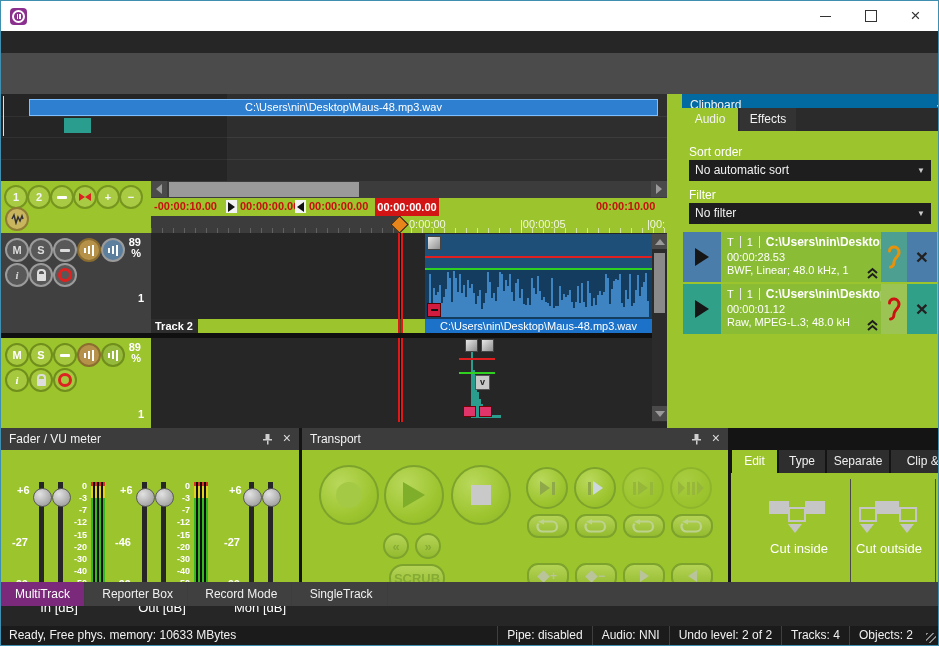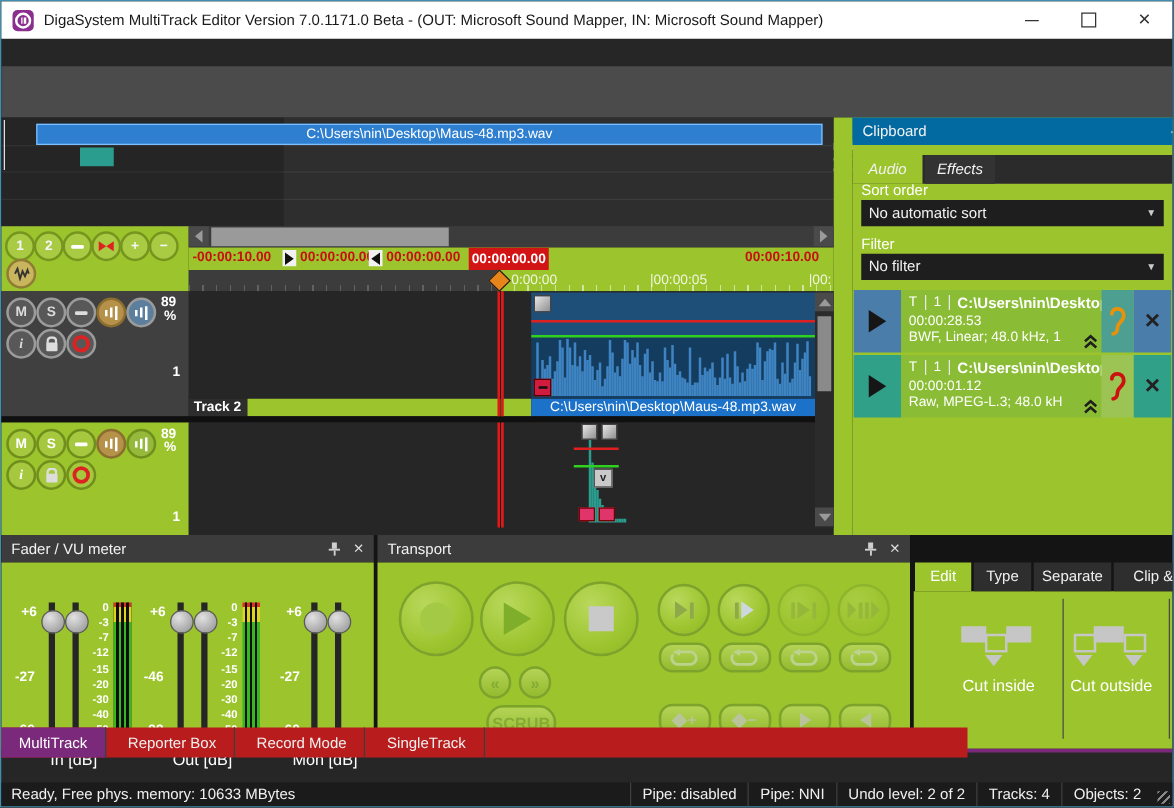--- a/index.html
+++ b/index.html
@@ -120,21 +120,21 @@
   .handle-pink{position:absolute;width:11px;height:9px;background:#e0356a;border:1px solid #700;}
   
   #vscroll{left:651px;top:232px;width:15px;height:189px;background:#2b2b2b;}
   #vthumb{position:absolute;left:2px;top:20px;width:11px;height:60px;background:#8a8a8a;}
   
   #clipboard{left:681px;top:93px;width:256px;height:334px;background:#9cc42d;}
   .ptitle{position:absolute;left:0;top:0;width:100%;height:22px;background:#0369a1;color:#f2f2f2;padding-left:35px;}
   .ptitle .pt{position:absolute;left:8px;top:4px;font-size:12px;}
   .pin{position:absolute;right:26px;top:5px;}
   .pclose{position:absolute;right:8px;top:2px;color:#ddd;font-size:14px;}
-  #cb-tabs{position:absolute;left:0;top:30px;width:100%;height:23px;background:#2b2b2b;font-style:italic;}
+  #cb-tabs{position:absolute;left:0;top:14px;width:100%;height:23px;background:#2b2b2b;}
   .cbtab{position:absolute;top:0;height:23px;line-height:23px;text-align:center;font-size:12px;color:#f2f2f2;}
   #cbtab-audio{left:0;width:56px;background:#9cc42d;}
   #cbtab-effects{left:58px;width:56px;background:#333;}
   .cb-label{position:absolute;left:7px;font-size:12px;color:#fff;}
   .cb-select{position:absolute;left:7px;width:242px;height:21px;background:#1e1e1e;color:#f2f2f2;font-size:12px;
              line-height:21px;padding-left:6px;box-sizing:border-box;}
   .cb-select .dda{position:absolute;right:6px;top:0;font-size:8px;color:#ccc;}
   .clip-item{position:absolute;left:1px;width:254px;height:50px;display:flex;}
   .ci-play{width:38px;display:flex;align-items:center;justify-content:center;}
   .ci-tri{width:0;height:0;border-top:9px solid transparent;border-bottom:9px solid transparent;border-left:14px solid #161616;}
@@ -192,21 +192,21 @@
   .ettab{position:absolute;top:449px;height:23px;line-height:23px;text-align:center;font-size:12px;color:#f0f0f0;background:#2e2e2e;}
   .ettab.active{background:#9cc42d;color:#fff;}
   .etsep{position:absolute;top:478px;width:1px;height:112px;background:#4a4a4a;}
   .tool-label{position:absolute;top:540px;width:106px;text-align:center;font-size:13px;color:#fff;}
   .ticon{position:absolute;top:500px;width:56px;height:36px;}
   .ticon .fr{position:absolute;width:20px;height:13px;background:#c6c6c6;}
   .ticon .or{position:absolute;width:14px;height:11px;border:2px solid #c6c6c6;}
   .ticon .dtr{position:absolute;width:0;height:0;border-left:7px solid transparent;border-right:7px solid transparent;border-top:9px solid #c6c6c6;}
   
   #purpleline{left:0;top:598px;width:937px;height:3px;background:#7b2a7b;}
-  #bottomtabs{left:0;top:581px;width:773px;height:24px;background:#b91c1c;}
+  #bottomtabs{left:0;top:581px;width:937px;height:24px;background:#404040;}
   .btab{display:inline-block;height:24px;line-height:24px;padding:0 14px;color:#f0f0f0;border-right:1px solid #3d3d3d;}
   .btab.active{background:#7b2a7b;color:#fff;}
   #statusbar{left:0;top:625px;width:937px;height:19px;background:#1b1b1b;color:#f0f0f0;}
   #status-left{position:absolute;left:8px;top:2px;font-size:12px;}
   #status-right{position:absolute;right:16px;top:0;height:19px;display:flex;align-items:center;}
   #status-right span{border-left:1px solid #3f3f3f;padding:0 9px;font-size:12px;line-height:19px;}
   #grip{position:absolute;right:2px;bottom:2px;width:10px;height:10px;
         background:repeating-linear-gradient(135deg,#8a8a8a 0 1.5px,transparent 1.5px 4.5px);}
 </style>
 </head>
@@ -214,21 +214,20 @@
 
 <div id="win">
 
   <div id="titlebar" class="abs">
     <div id="appicon" class="abs">
         <span class="ring">
           <i></i>
           <i></i>
         </span>
       </div>
-    <div id="wtitle" class="abs">DigaSystem MultiTrack Editor Version 7.0.1171.0 Beta - (OUT: Microsoft Sound Mapper, IN: Microsoft Sound Mapper)</div>
     <div id="btn-min" class="abs winbtn">
         <i></i>
       </div>
     <div id="btn-max" class="abs winbtn">
         <i></i>
       </div>
     <div id="btn-close" class="abs winbtn">×</div>
   </div>
 
 
@@ -842,21 +841,21 @@
     <span class="btab active">MultiTrack</span>
     <span class="btab">Reporter Box</span>
     <span class="btab">Record Mode</span>
     <span class="btab">SingleTrack</span>
   </div>
 
   <div id="statusbar" class="abs">
     <span id="status-left">Ready, Free phys. memory: 10633 MBytes</span>
     <div id="status-right">
       <span>Pipe: disabled</span>
-      <span>Pipe: NNI</span>
+      <span>Audio: NNI</span>
       <span>Undo level: 2 of 2</span>
       <span>Tracks: 4</span>
       <span>Objects: 2</span>
     </div>
     <div id="grip"></div>
   </div>
 
 </div>
 
 </body></html>

